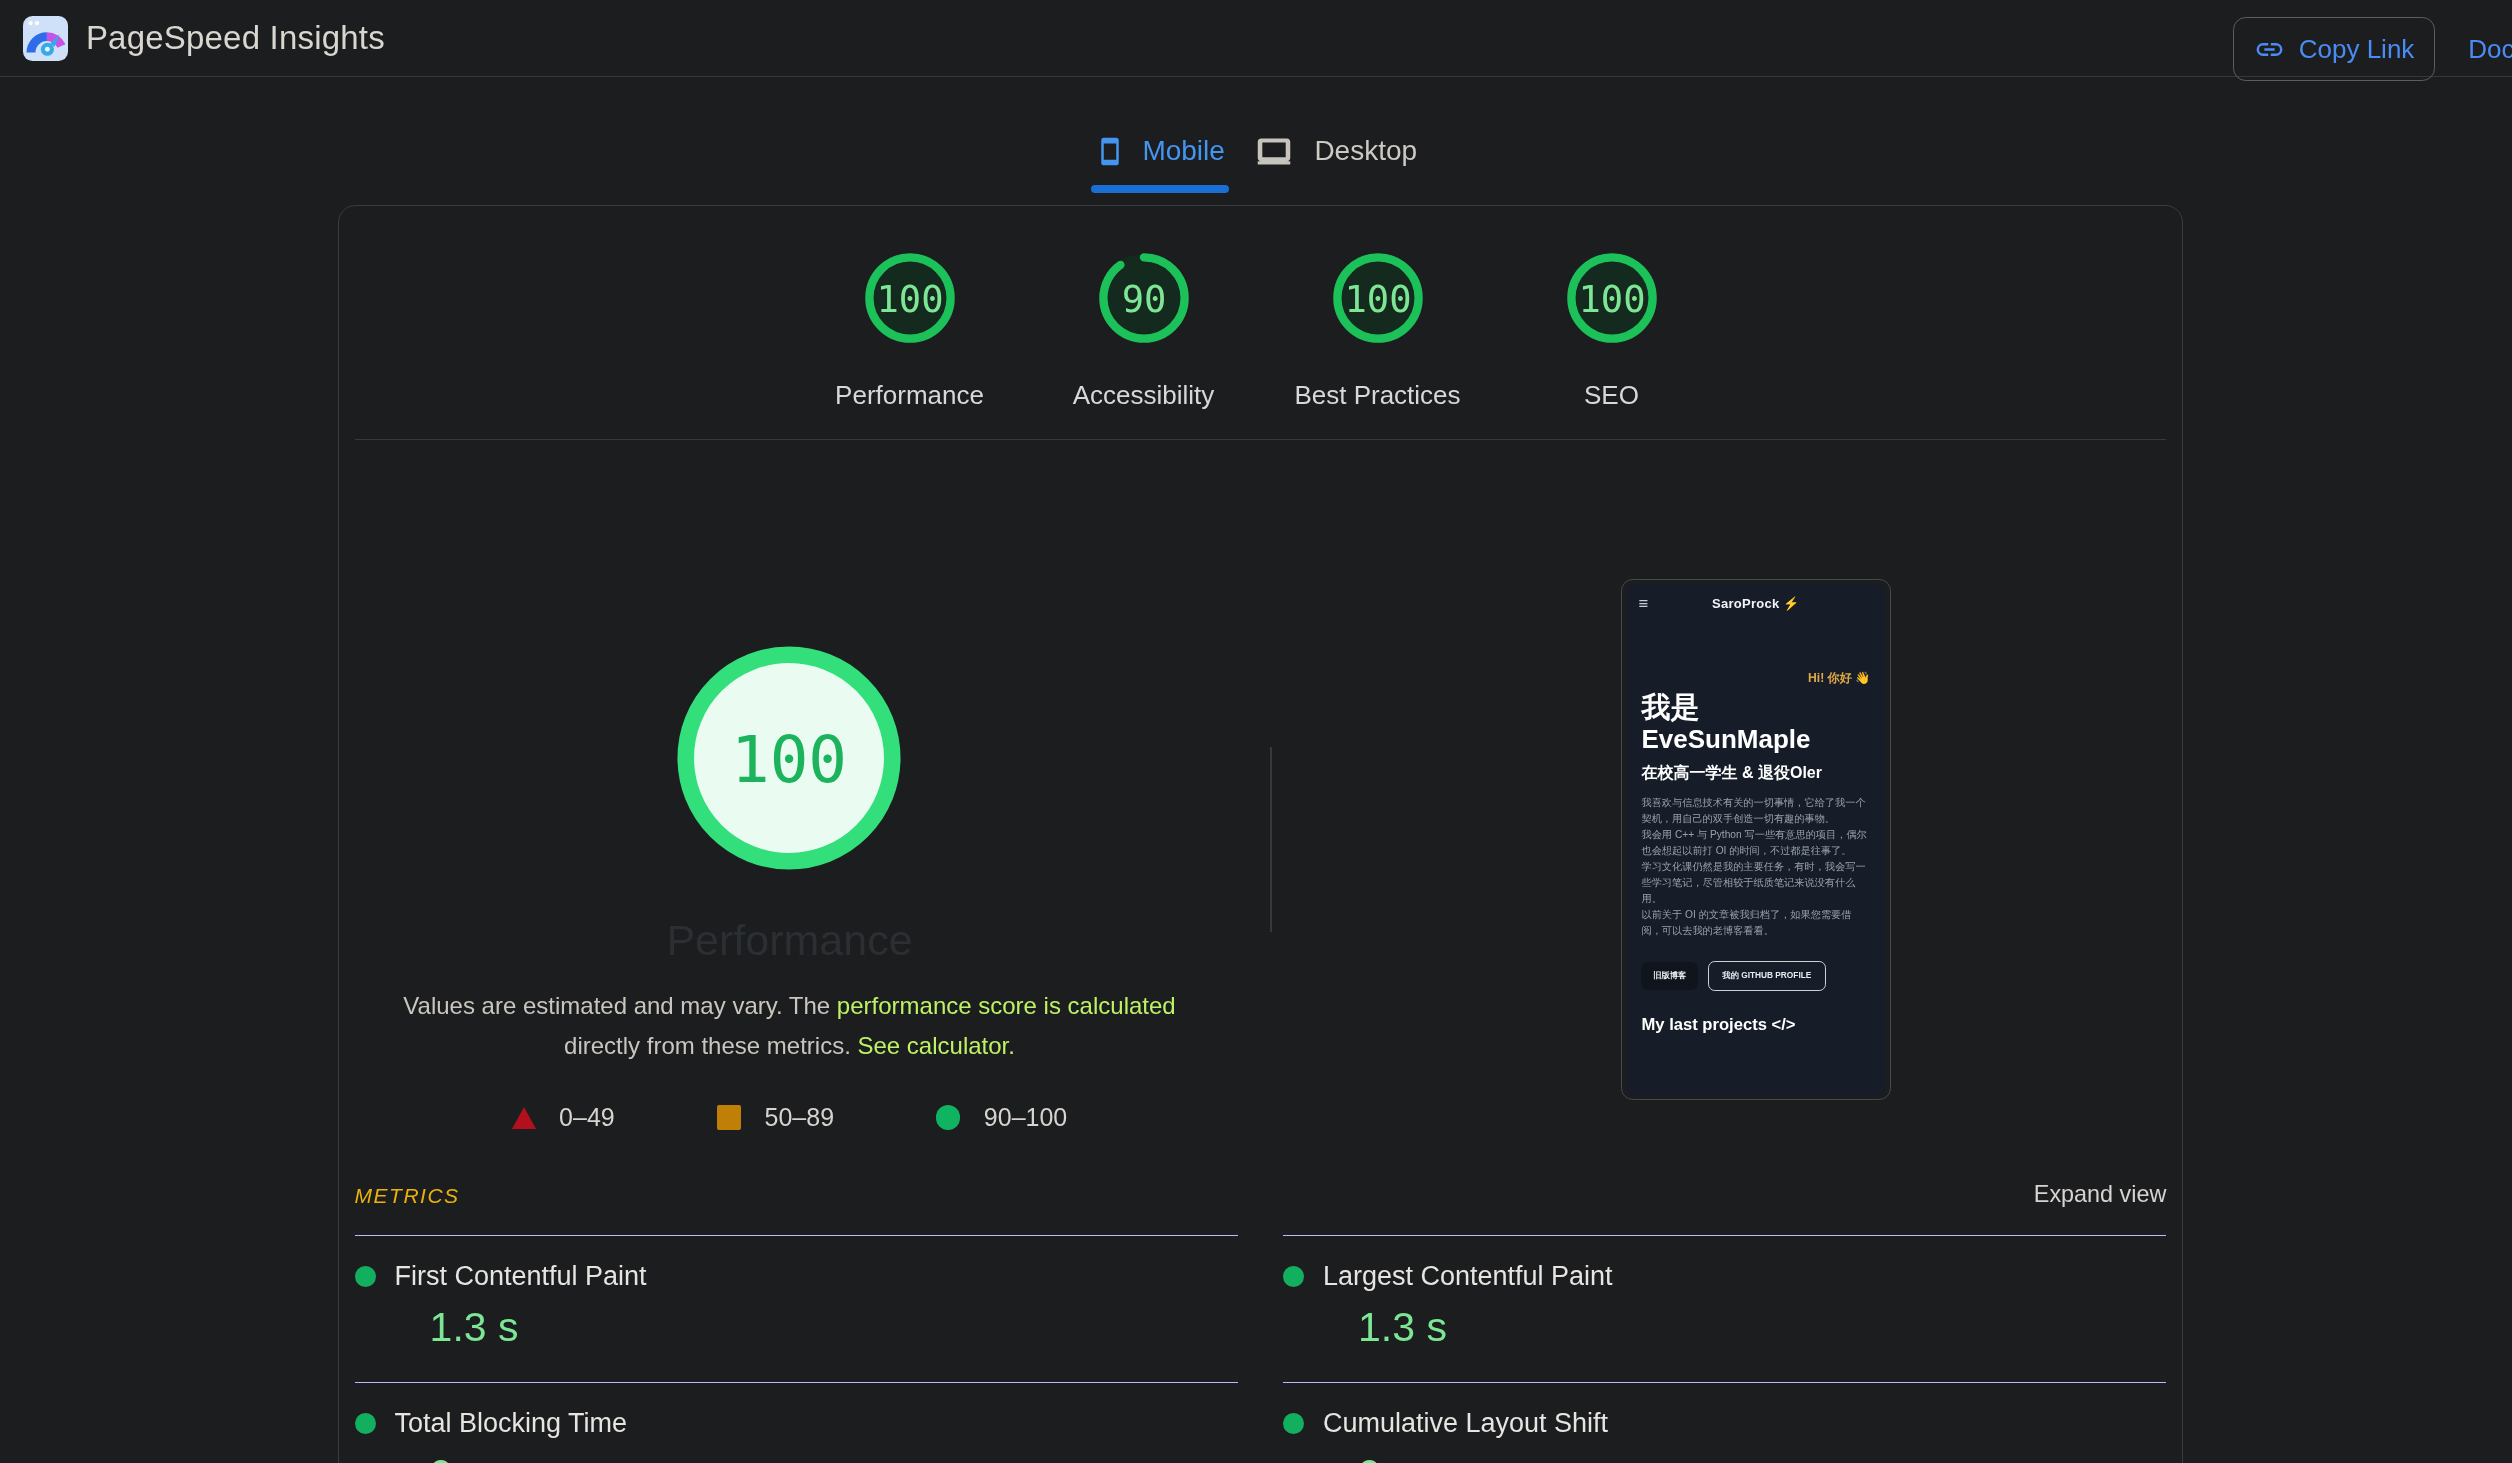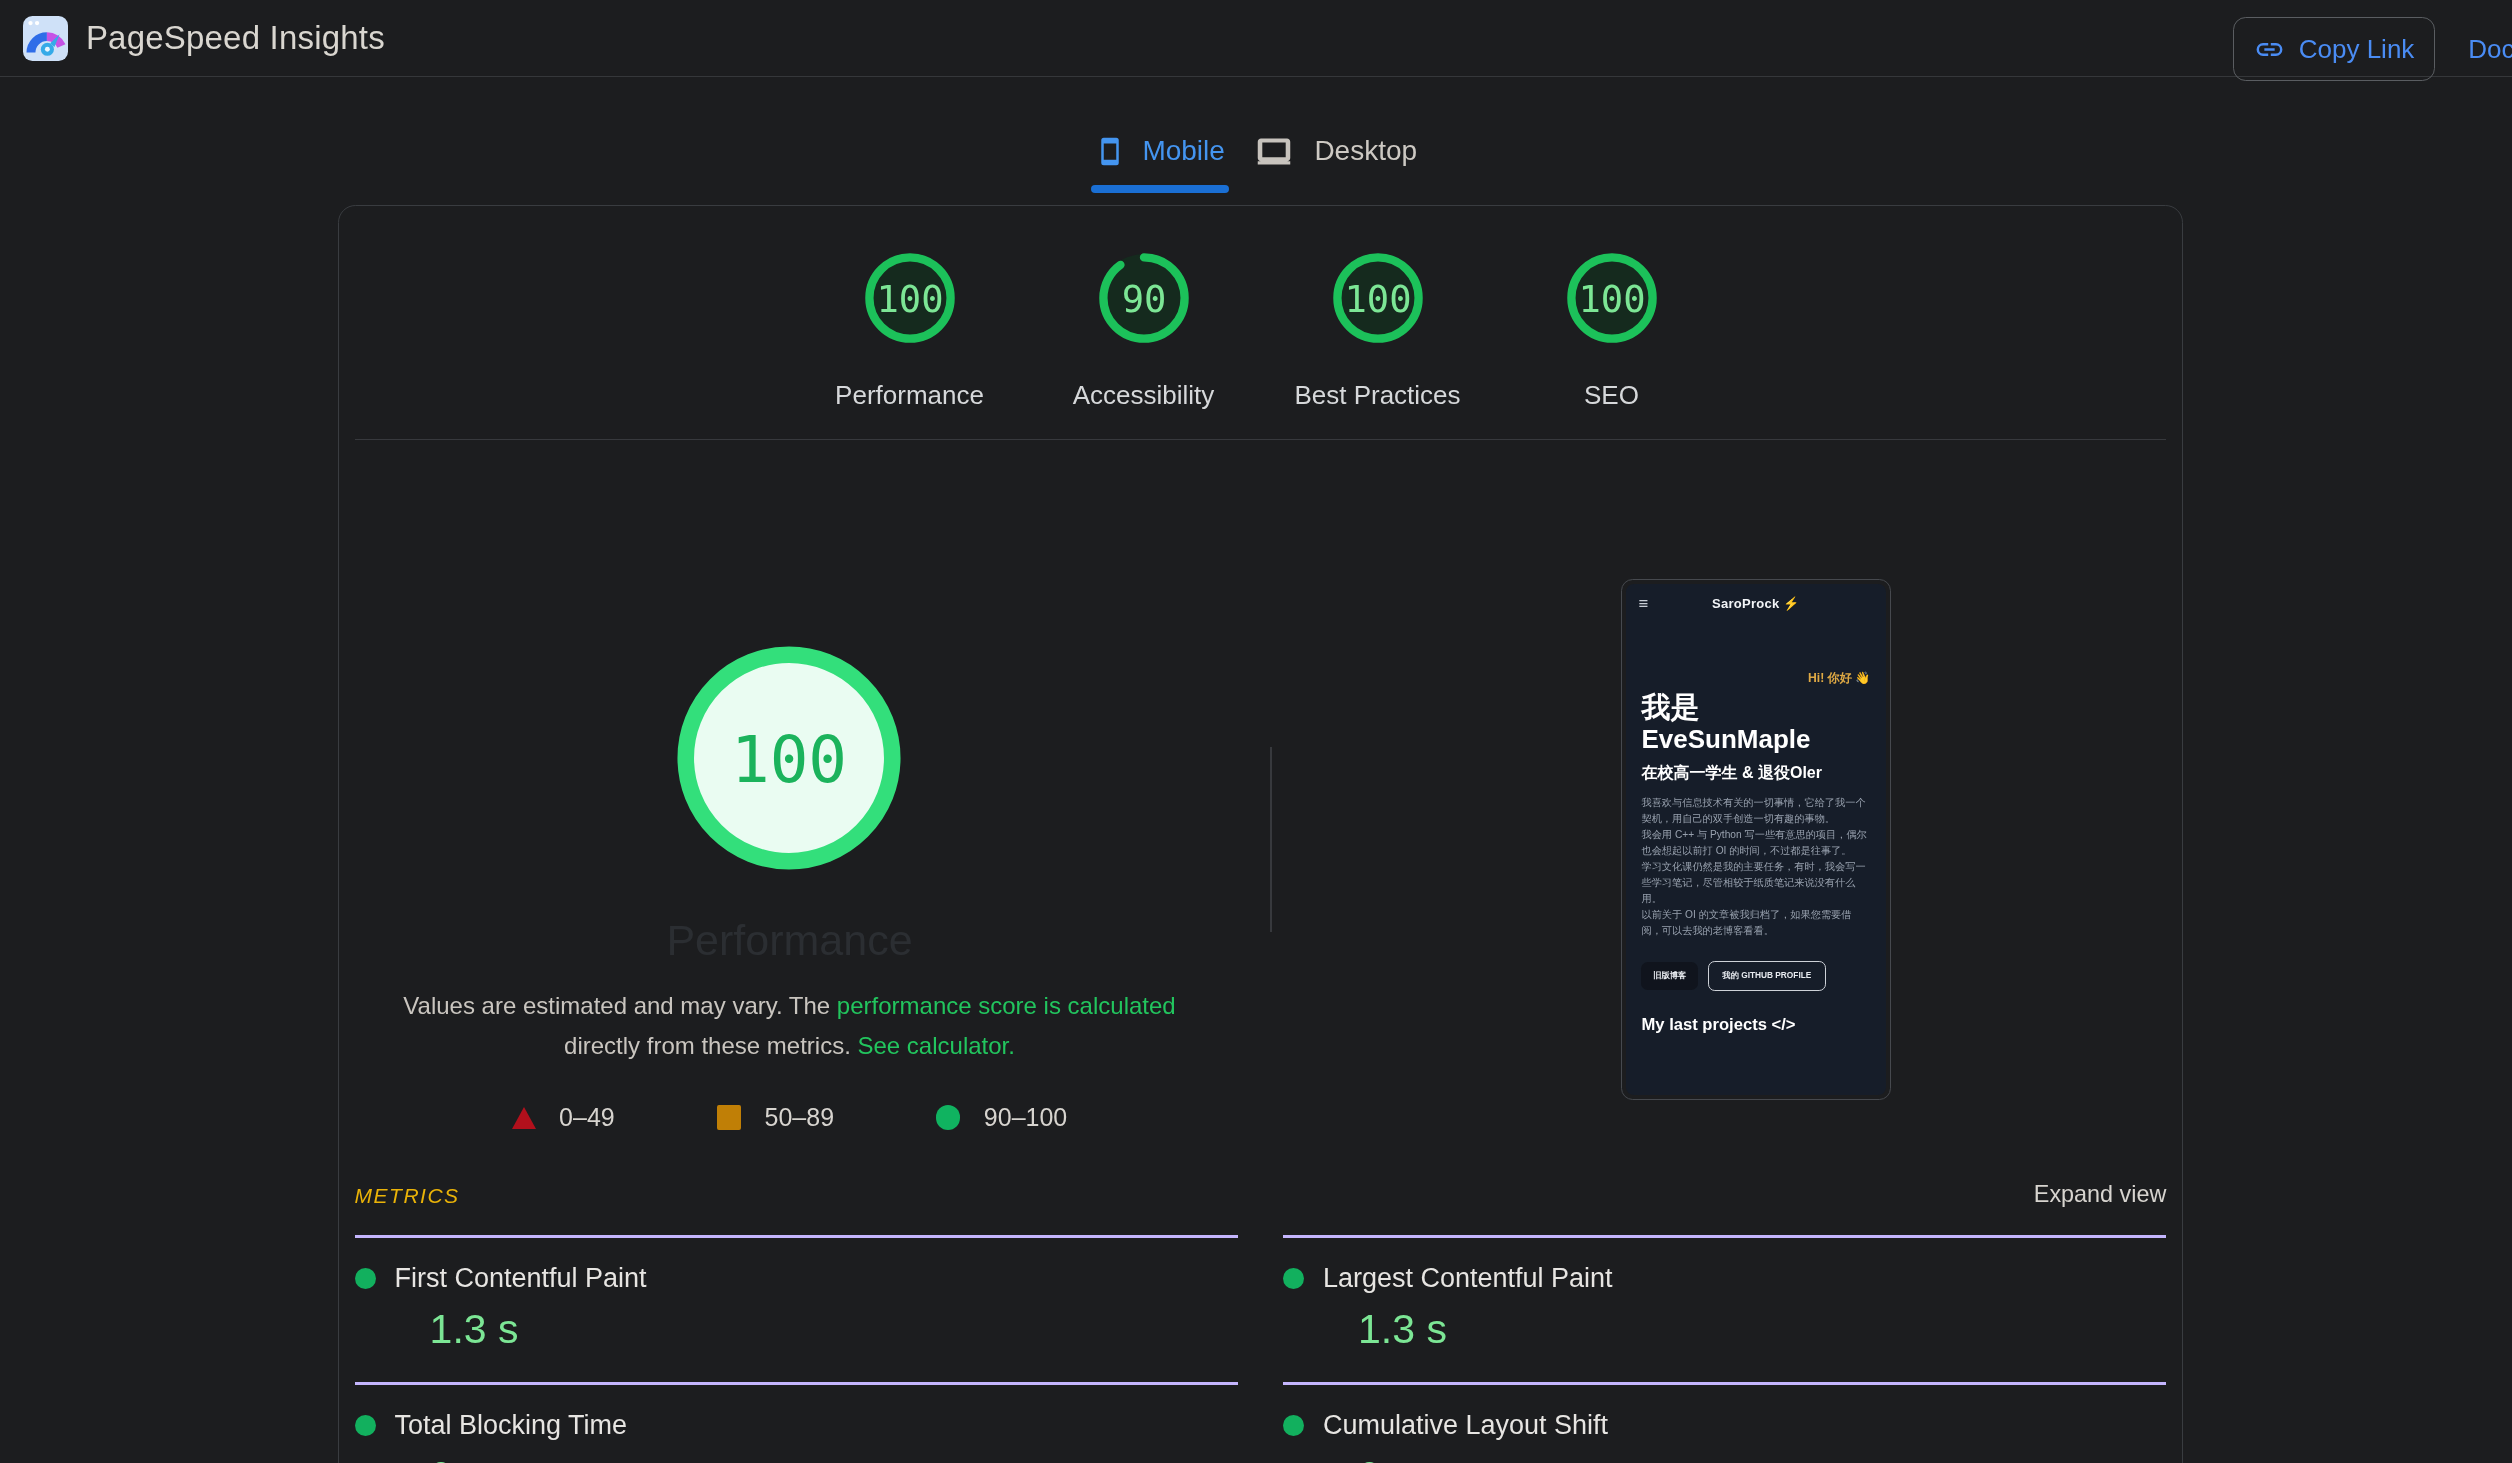--- a/index.html
+++ b/index.html
@@ -55,21 +55,21 @@
   .mono-score { font-family:"DejaVu Sans Mono", monospace; }
 
   .divider-a { position:absolute; top:233px; left:15.6px; right:15.6px; border-top:1px solid #37393d; }
 
   
   .big-gauge { position:absolute; left:337px; top:439px; width:226px; height:226px; }
   .ghost-label { position:absolute; top:710px; left:0; width:901px; text-align:center;
                  font-size:43px; color:#2b2e32; }
   .disclaimer { position:absolute; top:780px; left:41px; width:819px; text-align:center;
                 font-size:24px; line-height:40px; color:#c9c5bf; }
-  .disclaimer a { color:#22c55e; text-decoration:none; }
+  .disclaimer a { color:#bef264; text-decoration:none; }
 
   .legend { position:absolute; top:897px; left:0; width:901px;
             display:flex; justify-content:center; gap:102px; align-items:center; }
   .legend-item { display:flex; align-items:center; gap:23.4px; font-size:25px; color:#d7d4cf; }
   .shape-triangle { width:0; height:0; border-left:12.7px solid transparent;
                     border-right:12.7px solid transparent; border-bottom:22.4px solid #b2101c; }
   .shape-square { width:24.4px; height:24.4px; background:#c07f06; border-radius:1.9px; }
   .shape-circle { width:24.4px; height:24.4px; background:#10b360; border-radius:50%; }
 
   .v-divider { position:absolute; left:931px; top:541px; width:1.9px; height:185px; background:#37393d; }
@@ -96,21 +96,21 @@
   .projects-heading { margin-top:23.4px; color:#ffffff; font-size:16.6px; font-weight:700; }
 
   
   .metrics-head { position:absolute; top:975px; left:15.6px; right:15.6px;
                   display:flex; justify-content:space-between; align-items:flex-end; }
   .metrics-title { font-size:21px; letter-spacing:1.5px; color:#eab308;font-style:italic; }
   .expand-view { font-size:23.4px; color:#d7d4cf; cursor:pointer; }
   .metrics-grid { position:absolute; top:1029px; left:15.6px; right:15.6px;
                   display:grid; grid-template-columns:1fr 1fr; column-gap:45px;
                   grid-auto-rows:147px; }
-  .m-cell { border-top:3px solid #c4b5fd; }
+  .m-cell { border-top:1px solid #c4b5fd; }
   .m-head { display:flex; align-items:center; gap:18.5px; margin-top:25px; }
   .m-dot { width:21.4px; height:21.4px; border-radius:50%; background:#12b05e; flex:none; }
   .m-label { font-size:27px; color:#e7e5e2; }
   .m-value { margin:11.7px 0 0 75px; font-size:41px; font-weight:500; color:#7ce695; }
 </style>
 </head>
 <body>
 
 <div class="header">
   <svg class="logo" viewBox="0 0 48 48">

